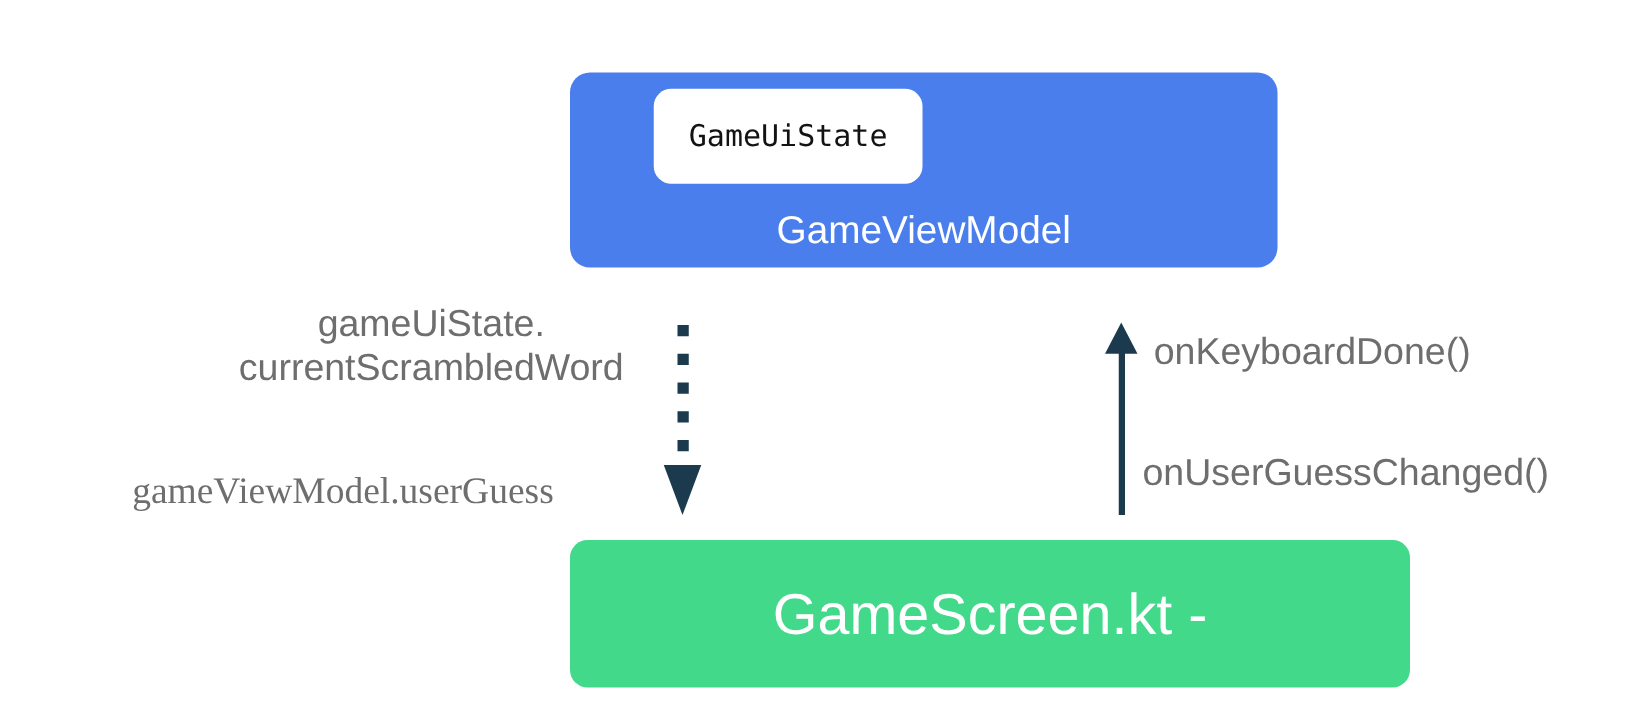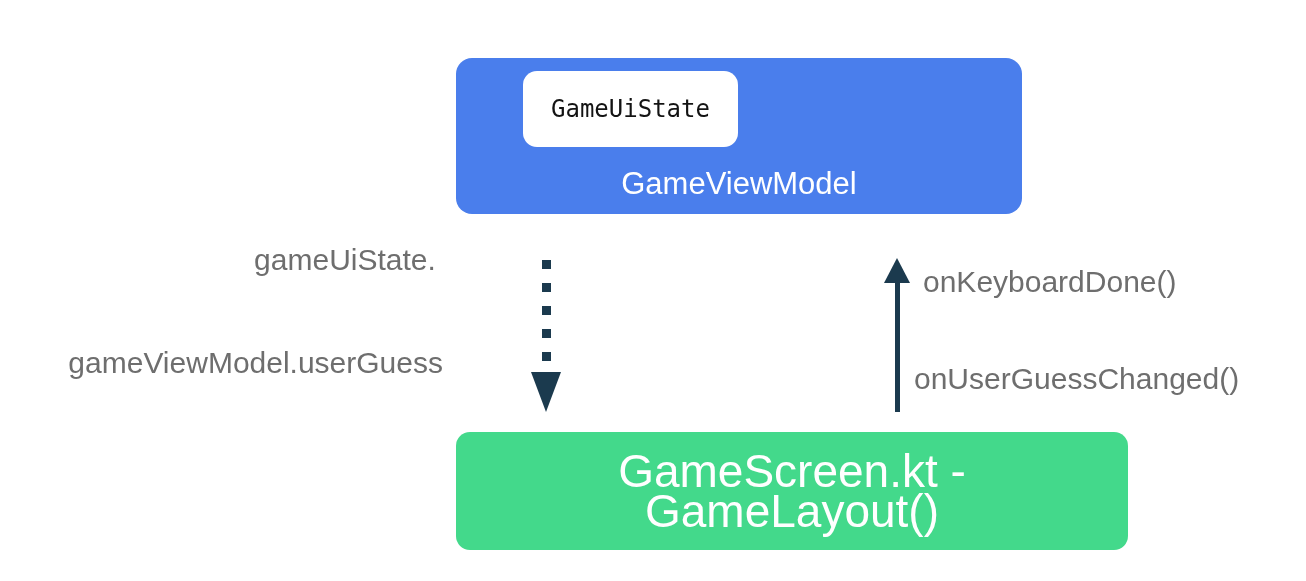--- a/index.html
+++ b/index.html
@@ -95,56 +95,56 @@
 
   
   .flow-label {
     position: absolute;
     color: var(--label-gray, #6E6E6E);
     font-size: 30px;
     line-height: 35px;
     white-space: nowrap;
   }
   .state-label-block { left: 145px; top: 242px; width: 400px; text-align: center; }
-  .user-guess-label  { right: 863px; top: 345px; text-align: right; }
+  .user-guess-label  { right: 863px; top: 375px; text-align: right; font-family: Liberation Serif, serif; }
   .keyboard-done-label  { left: 923px; top: 264px; }
   .guess-changed-label  { left: 914px; top: 361px; }
 </style>
 </head>
 <body>
 
 <div class="canvas">
 
   <div class="box viewmodel-box">
     <div class="uistate-chip">
       <span>GameUiState</span>
     </div>
     <div class="viewmodel-title">GameViewModel</div>
   </div>
 
   <div class="box screen-box">
     <div>GameScreen.kt -</div>
-    <div>GameLayout()</div>
   </div>
 
   <div class="dotted-arrow">
     <div class="dot"></div>
     <div class="dot"></div>
     <div class="dot"></div>
     <div class="dot"></div>
     <div class="dot"></div>
     <div class="head-down"></div>
   </div>
 
   <div class="solid-arrow">
     <div class="head-up"></div>
     <div class="shaft"></div>
   </div>
 
   <div class="flow-label state-label-block">
     <div>gameUiState.</div>
+    <div>currentScrambledWord</div>
   </div>
   <div class="flow-label user-guess-label">gameViewModel.userGuess</div>
 
   <div class="flow-label keyboard-done-label">onKeyboardDone()</div>
   <div class="flow-label guess-changed-label">onUserGuessChanged()</div>
 
 </div>
 
 </body></html>

